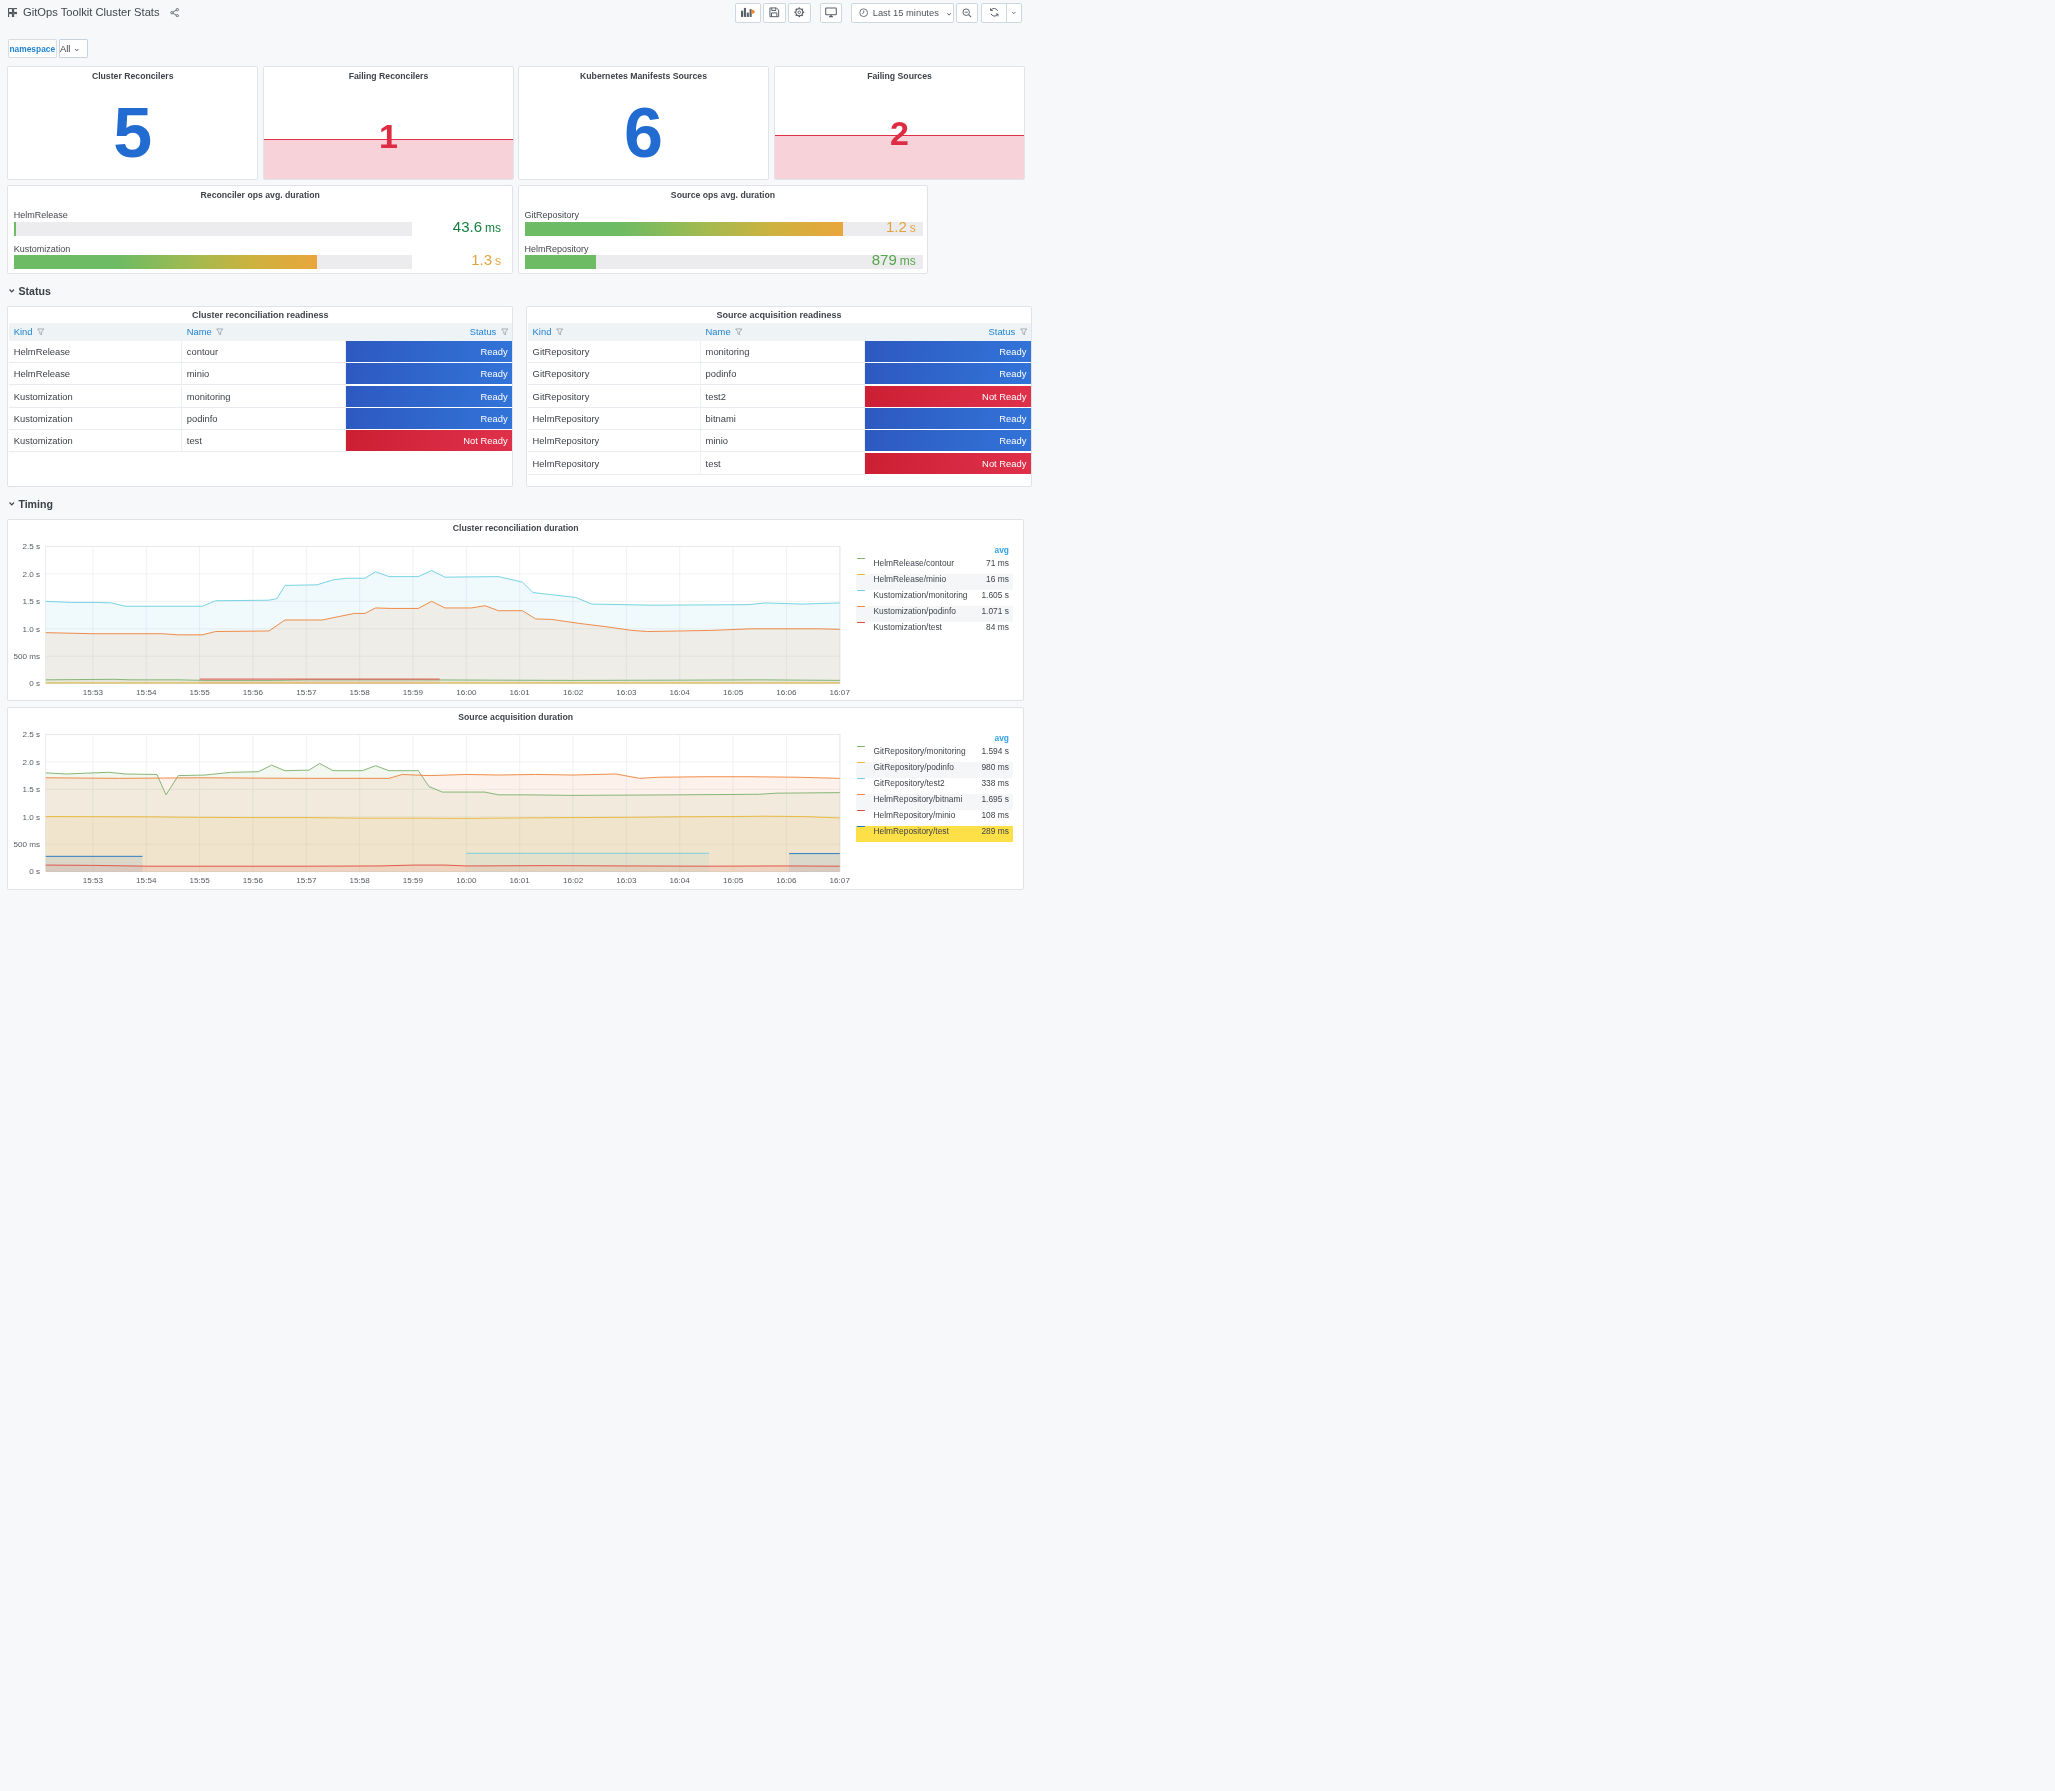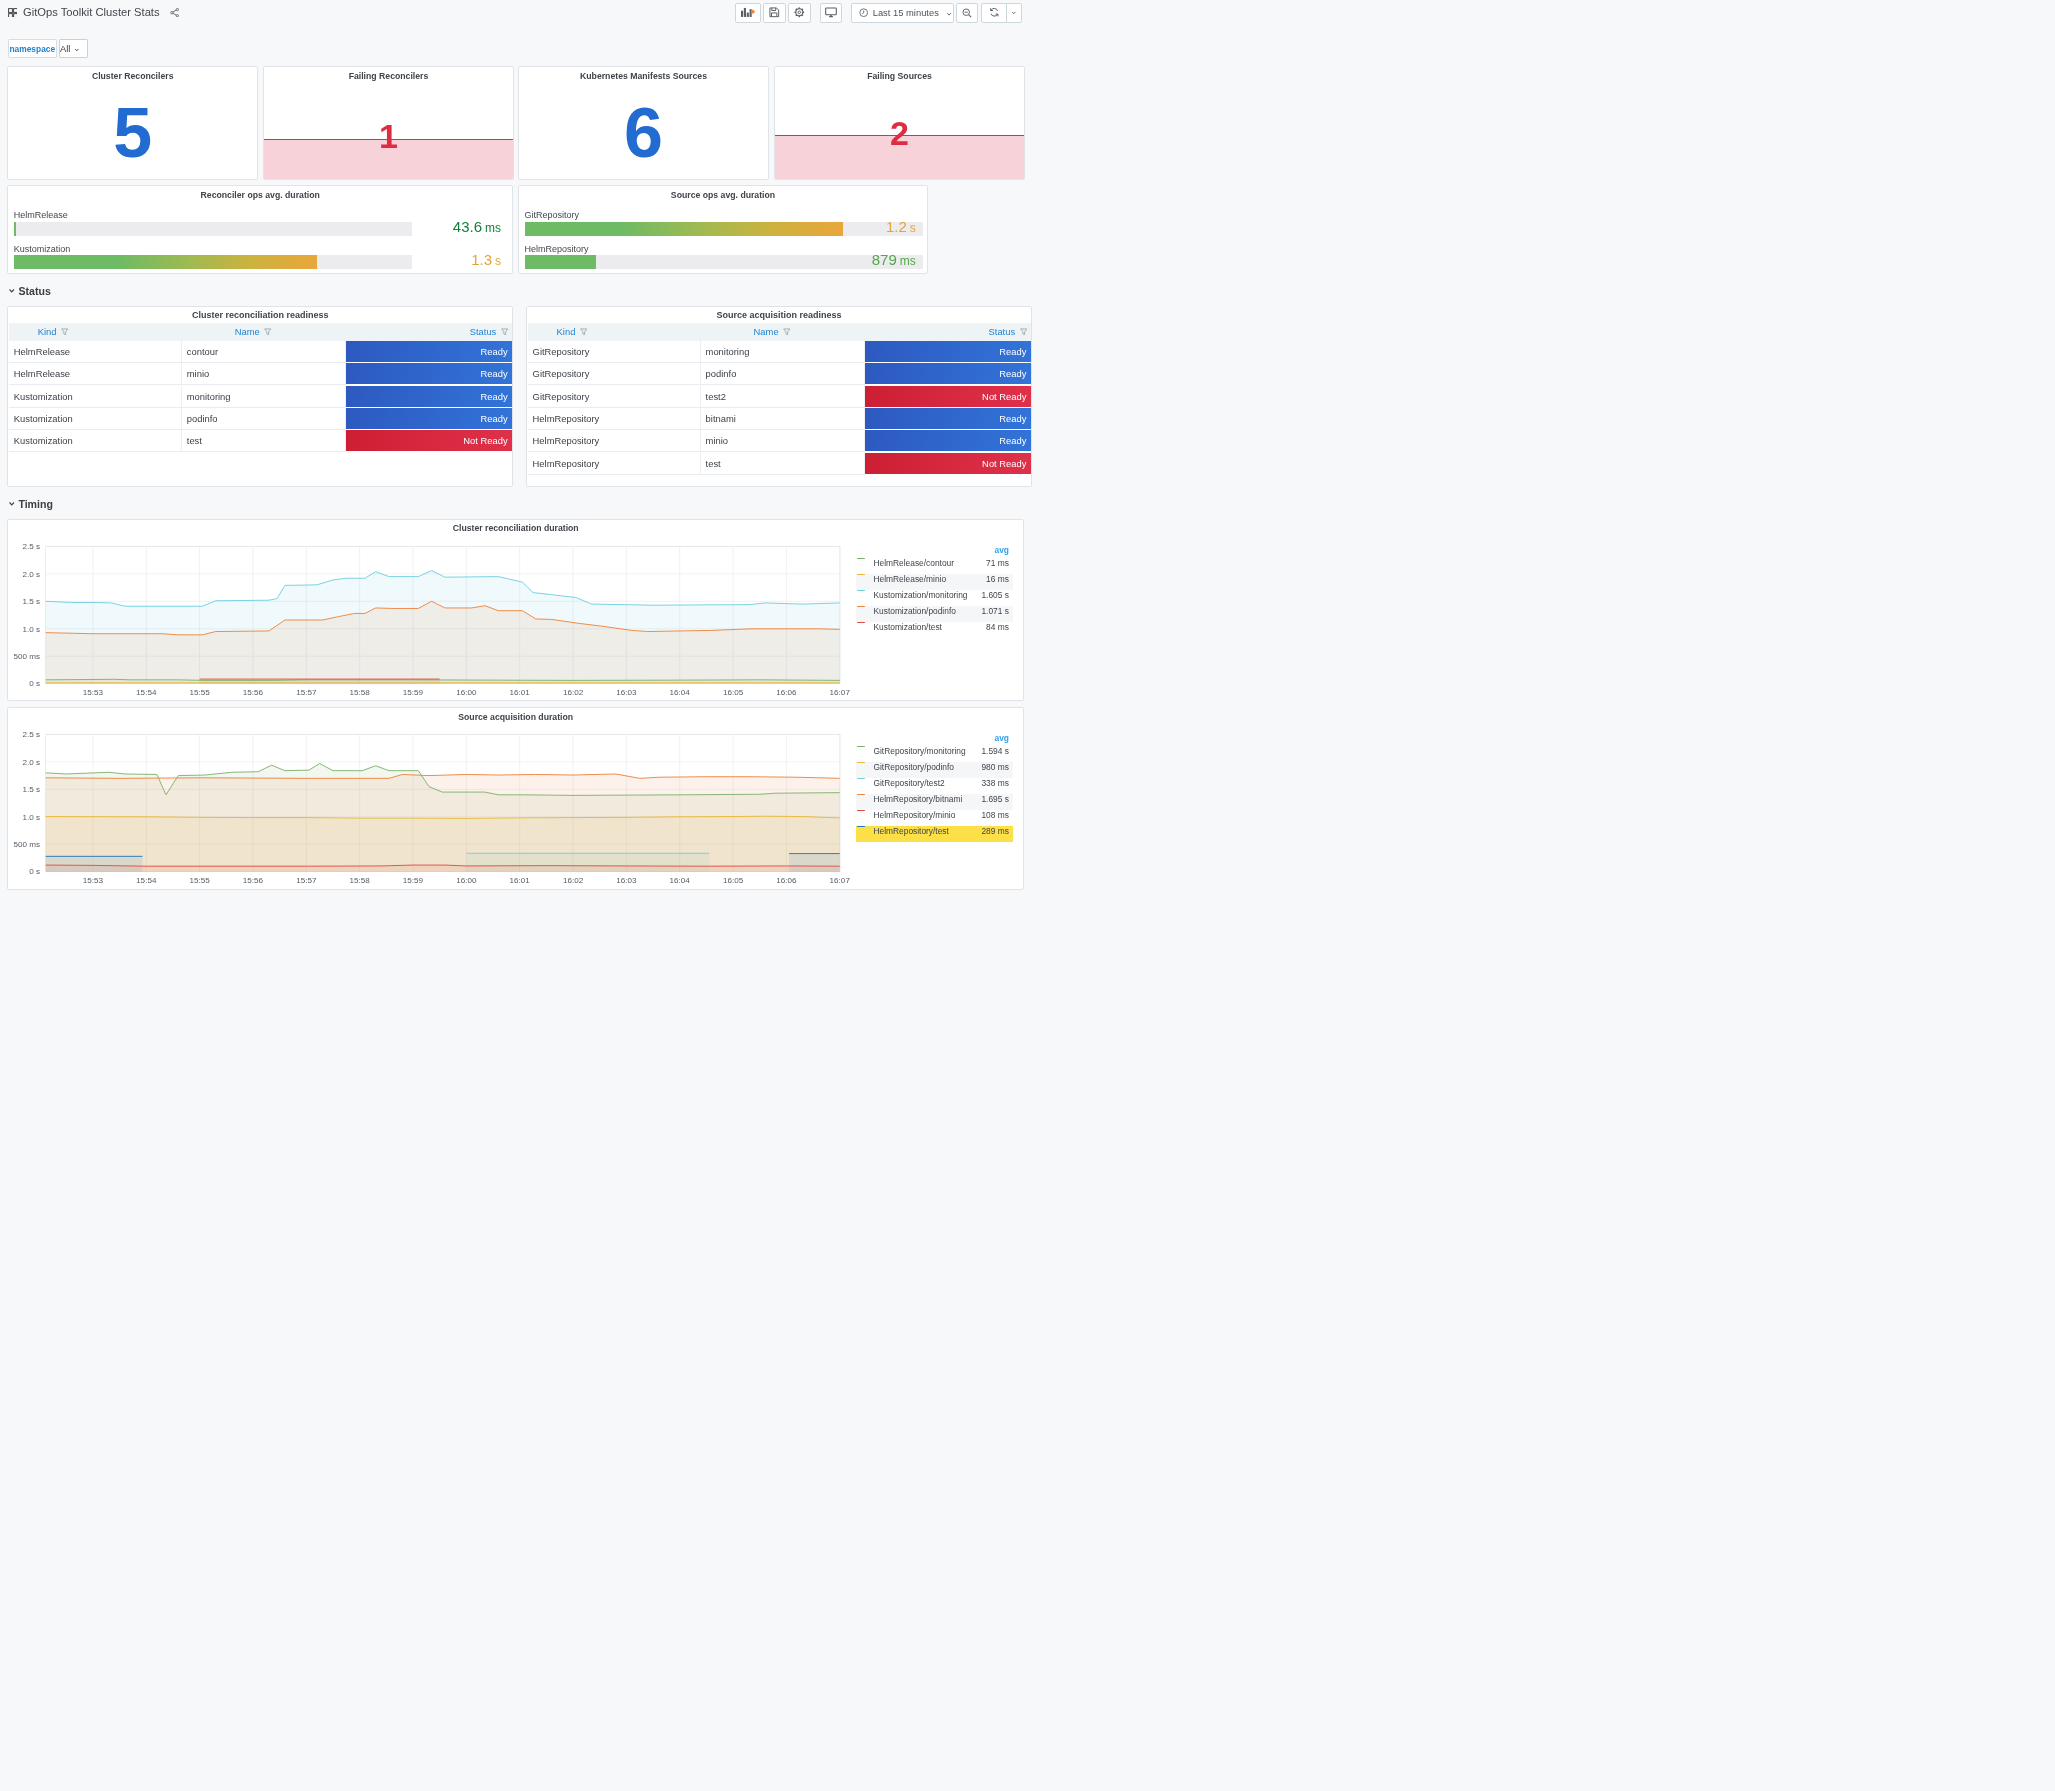--- a/index.html
+++ b/index.html
@@ -8,21 +8,21 @@
 .axlab { font-size:13px; fill:#575d64; font-family:"Liberation Sans",sans-serif; }
 .lgd { position:absolute; right:10.6px; width:157px; font-size:8.4px; color:#3f444b; }
 .lgdavg { text-align:right; padding-right:3.7px; color:#33a2e5; font-weight:700; height:16px; line-height:16px; }
 .lgdrow { display:flex; align-items:flex-start; height:16px; padding:0 3.7px 0 1.2px; }
 .sw { width:8px; height:1.9px; border-radius:0.9px; margin-right:8.7px; flex:none; }
 .lbl { flex:1; white-space:nowrap; }
 .val { text-align:right; white-space:nowrap; }
 .rowhdr { position:absolute; display:flex; align-items:center; font-size:10.6px; font-weight:700; color:#3b4046; }
 .rowhdr svg { margin-right:3.1px; }
 .tbl-hdr { position:absolute; background:#eef3f6; display:flex; color:#1f83d3; font-size:9.4px; }
-.hcell { display:flex; align-items:center; gap:4.4px; padding-left:5px;margin-left:24px; }
+.hcell { display:flex; align-items:center; gap:4.4px; padding-left:5px; }
 .trow { position:absolute; font-size:9.4px; color:#3a3f46; display:flex; }
 .tcell { display:flex; align-items:center; padding-left:5px; border-bottom:0.6px solid #e8ebef; border-right:0.6px solid #edf0f3; height:100%; }
 .scell { display:flex; align-items:center; justify-content:flex-end; padding-right:6.2px; color:#fff; height:100%; border-bottom:0.6px solid #fff; }
 .ready { background:linear-gradient(100deg,#2d59c0,#3274d9); }
 .nready { background:linear-gradient(100deg,#cc1f33,#e0314b); }
 .blabel { position:absolute; font-size:9px; color:#43474e; }
 .btrack { position:absolute; height:14.4px; background:#ececee; }
 .bval { position:absolute; text-align:right; font-weight:400; }
 </style></head><body>
 <div style="position:absolute;left:7.8px;top:7.8px"><svg width="9.7" height="9.7" viewBox="0 0 16 16" fill="none" stroke="#3b4248" stroke-width="1.6">

